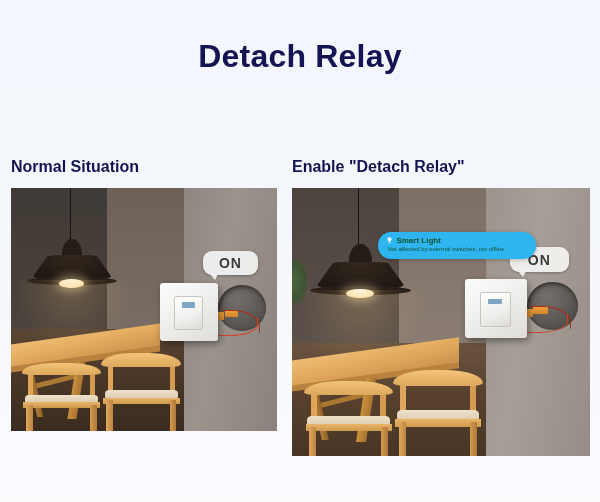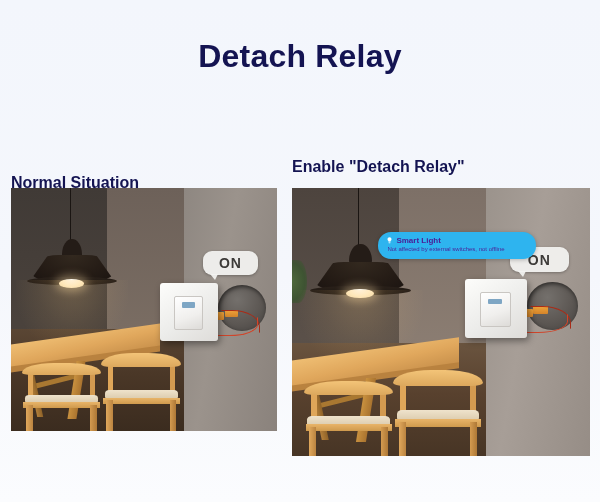--- a/index.html
+++ b/index.html
@@ -34,21 +34,21 @@
   }
 
   
   .caption {
     position: absolute;
     font-size: 16px;
     font-weight: bold;
     color: #141452;
     white-space: nowrap;
   }
-  .caption-left  { left: 11px;  top: 158px; margin-top: 16px; }
+  .caption-left  { left: 11px;  top: 158px; }
   .caption-right { left: 292px; top: 158px; }
 
   
   .photo {
     position: absolute;
     overflow: hidden;
     background: #2e2a27;
   }
   .photo-left {
     left: 11px; top: 188px;
@@ -341,21 +341,21 @@
 
   
   .tooltip {
     position: absolute;
     left: 29%;
     top: 16.5%;
     width: 47%;
     padding: 4px 9px 5px 9px;
     background: #2eb4ef;
     border-radius: 13px;
-    color: #4c1d95;
+    color: #14532d;
     box-shadow: 0 1px 4px rgba(0,0,0,0.25);
   }
   .tooltip-title {
     display: flex;
     align-items: center;
     gap: 4px;
     font-size: 8px;
     font-weight: bold;
     line-height: 1.15;
     white-space: nowrap;

